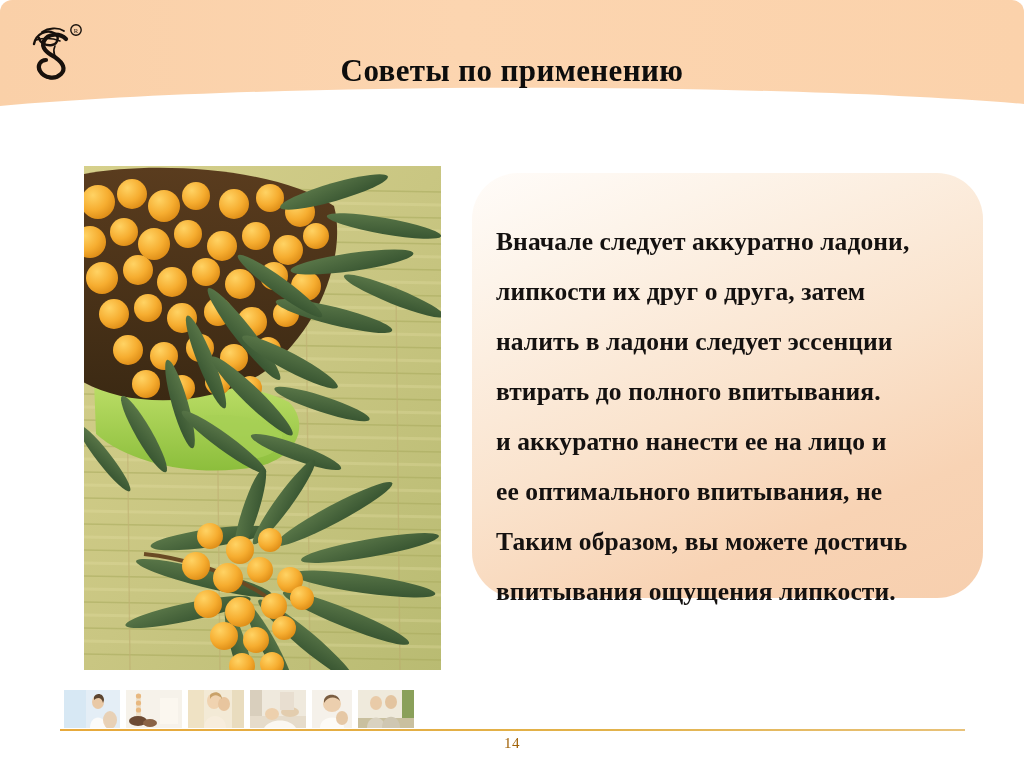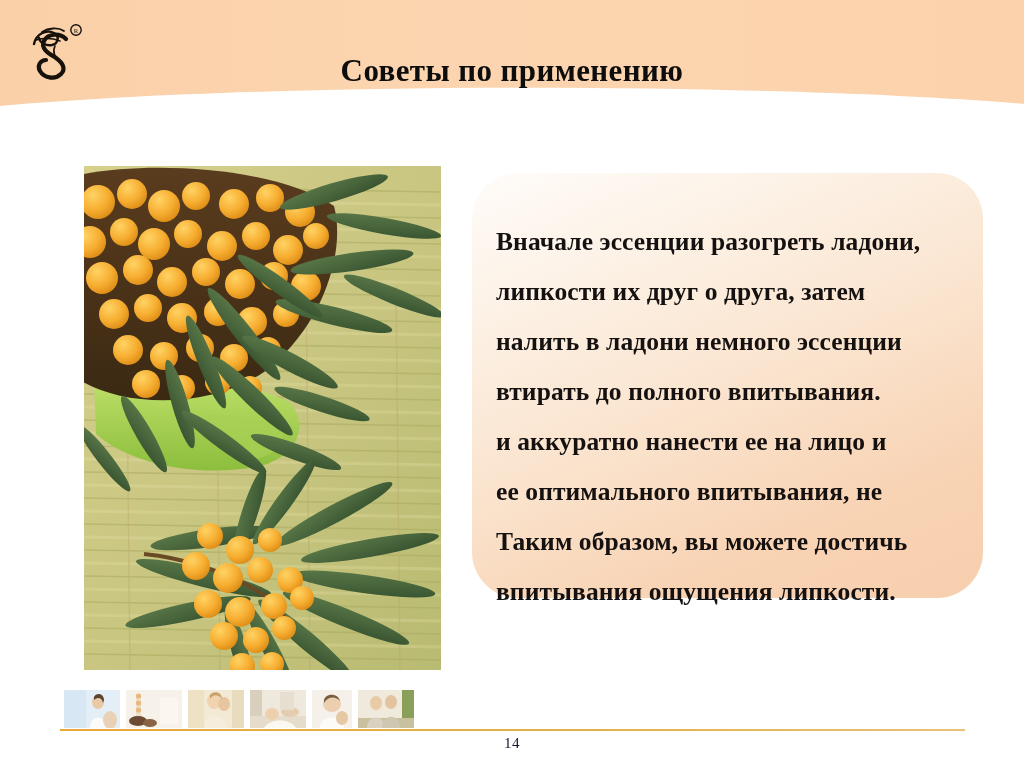--- a/index.html
+++ b/index.html
@@ -16,20 +16,21 @@
     position: relative;
   }
 
   .slide {
     position: absolute;
     left: 0; top: 0;
     width: 1024px;
     height: 767px;
     background: #ffffff;
     overflow: hidden;
+    border-radius: 12px;
   }
 
   
   .header {
     position: absolute;
     left: 0; top: 0;
     width: 1024px;
     height: 108px;
     overflow: hidden;
   }
@@ -137,21 +138,21 @@
     background: linear-gradient(to right, #e7a93b, #e2b24a 60%, #e8c27a);
   }
   .page-number {
     position: absolute;
     left: 0;
     top: 735px;
     width: 1024px;
     text-align: center;
     font-family: "Liberation Serif", "DejaVu Serif", serif;
     font-size: 15px;
-    color: #0f172a;
+    color: #a16207;
     letter-spacing: 0.5px;
   }
 </style>
 </head>
 <body>
 
 <div class="slide">
 
   <div class="header">
     <svg class="header-bg" width="1024" height="108" viewBox="0 0 1024 108" preserveAspectRatio="none">
@@ -373,23 +374,23 @@
           <circle cx="200" cy="462" r="12" fill="url(#berryG)"></circle>
           <circle cx="158" cy="500" r="13" fill="url(#berryG)"></circle>
           <circle cx="188" cy="498" r="12" fill="url(#berryG)"></circle>
         </g>
       </g>
     </svg>
   </div>
 
   <div class="textcard"></div>
   <div class="textcard-body">
-    <span class="tline">Вначале эссенции разогреть ладони,</span>
+    <span class="tline">Вначале следует аккуратно ладони,</span>
     <span class="tline">липкости их друг о друга, затем</span>
-    <span class="tline">налить в ладони немного эссенции</span>
+    <span class="tline">налить в ладони следует эссенции</span>
     <span class="tline">втирать до полного впитывания.</span>
     <span class="tline">и аккуратно нанести ее на лицо и</span>
     <span class="tline">ее оптимального впитывания, не</span>
     <span class="tline">Таким образом, вы можете достичь</span>
     <span class="tline">впитывания ощущения липкости.</span>
   </div>
 
   <div class="thumbstrip">
 
     <div class="thumb">

